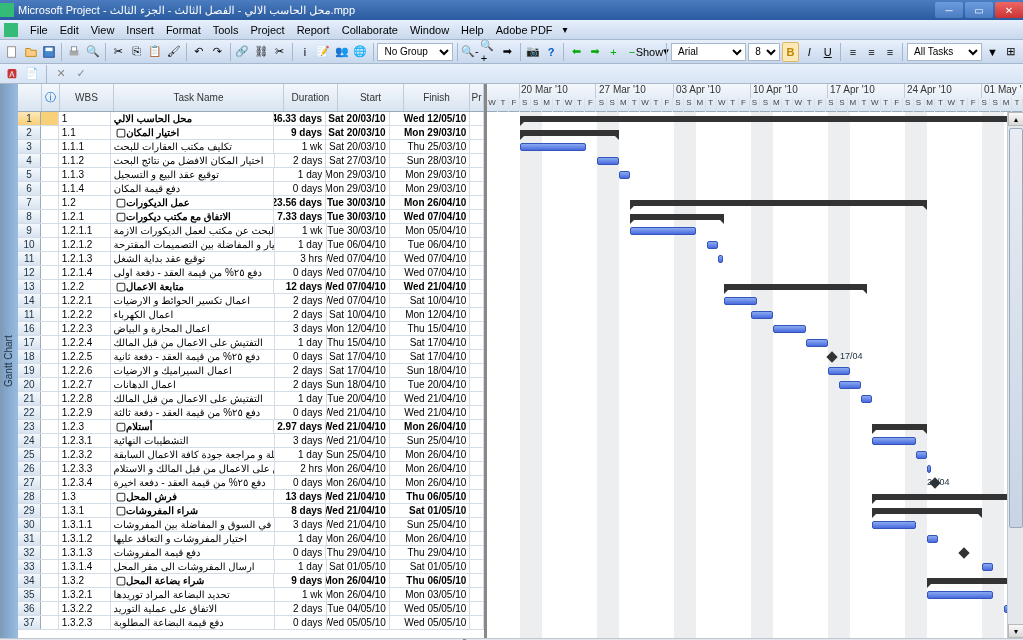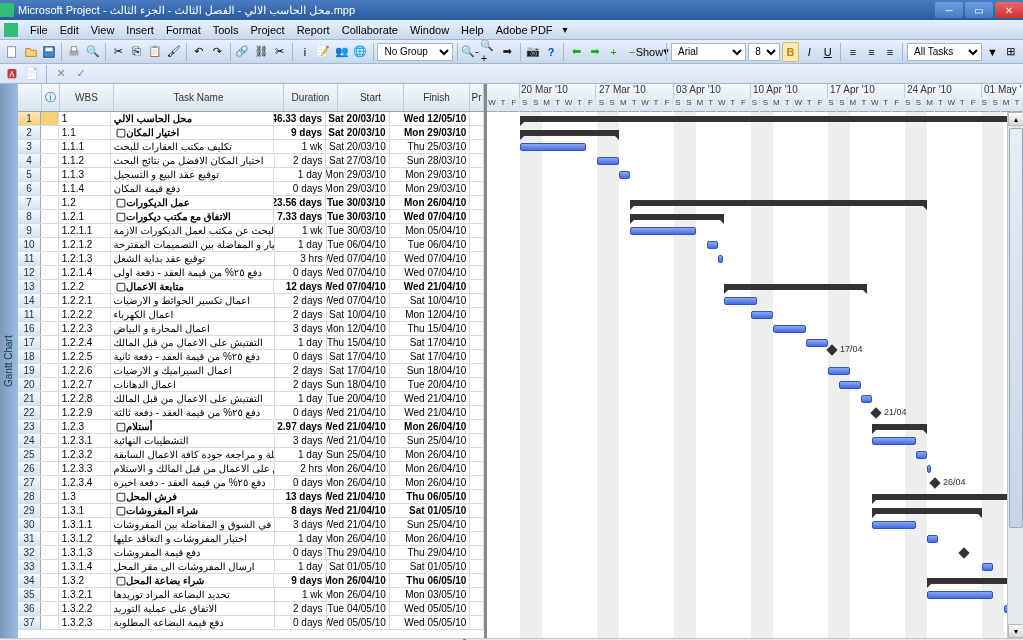--- a/index.html
+++ b/index.html
@@ -733,52 +733,48 @@
         </div>
         <div class="gantt-row" style="top: 196px;">
           <div class="bar-task" style="left: 264px; width: 22px;"></div>
         </div>
         <div class="gantt-row" style="top: 210px;">
           <div class="bar-task" style="left: 286px; width: 33px;"></div>
         </div>
         <div class="gantt-row" style="top: 224px;">
           <div class="bar-task" style="left: 319px; width: 22px;"></div>
         </div>
-        <div class="gantt-row" style="top: 231px; text-decoration: underline;">
+        <div class="gantt-row" style="top: 238px; text-decoration: underline;">
           <div class="milestone" style="left: 341px;"></div>
           <div class="ms-label" style="left: 353px;">17/04</div>
         </div>
         <div class="gantt-row" style="top: 252px;">
           <div class="bar-task" style="left: 341px; width: 22px;"></div>
         </div>
         <div class="gantt-row" style="top: 266px;">
           <div class="bar-task" style="left: 352px; width: 22px;"></div>
         </div>
         <div class="gantt-row" style="top: 280px;">
           <div class="bar-task" style="left: 374px; width: 11px;"></div>
         </div>
-        <div class="gantt-row" style="top: 294px;">
-          <div class="milestone" style="left: 385px;"></div>
-          <div class="ms-label" style="left: 397px;">21/04</div>
-        </div>
         <div class="gantt-row" style="top: 308px;">
           <div class="bar-summary" style="left: 385px; width: 55px;"></div>
         </div>
         <div class="gantt-row" style="top: 322px;">
           <div class="bar-task" style="left: 385px; width: 44px;"></div>
         </div>
         <div class="gantt-row" style="top: 336px;">
           <div class="bar-task" style="left: 429px; width: 11px;"></div>
         </div>
         <div class="gantt-row" style="top: 350px;">
           <div class="bar-task" style="left: 440px; width: 4px;"></div>
         </div>
         <div class="gantt-row" style="top: 364px;">
           <div class="milestone" style="left: 444px;"></div>
-          <div class="ms-label" style="left: 456px;">26/04</div>
+          <div class="ms-label" style="left: 440px;">26/04</div>
         </div>
         <div class="gantt-row" style="top: 378px;">
           <div class="bar-summary" style="left: 385px; width: 165px;"></div>
         </div>
         <div class="gantt-row" style="top: 392px;">
           <div class="bar-summary" style="left: 385px; width: 110px;"></div>
         </div>
         <div class="gantt-row" style="top: 406px;">
           <div class="bar-task" style="left: 385px; width: 44px;"></div>
         </div>

